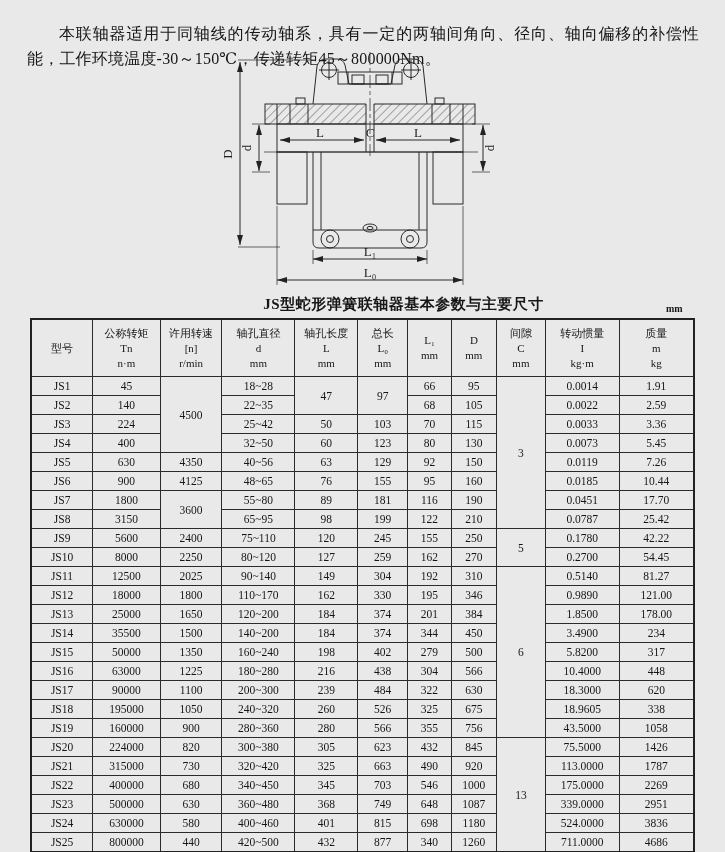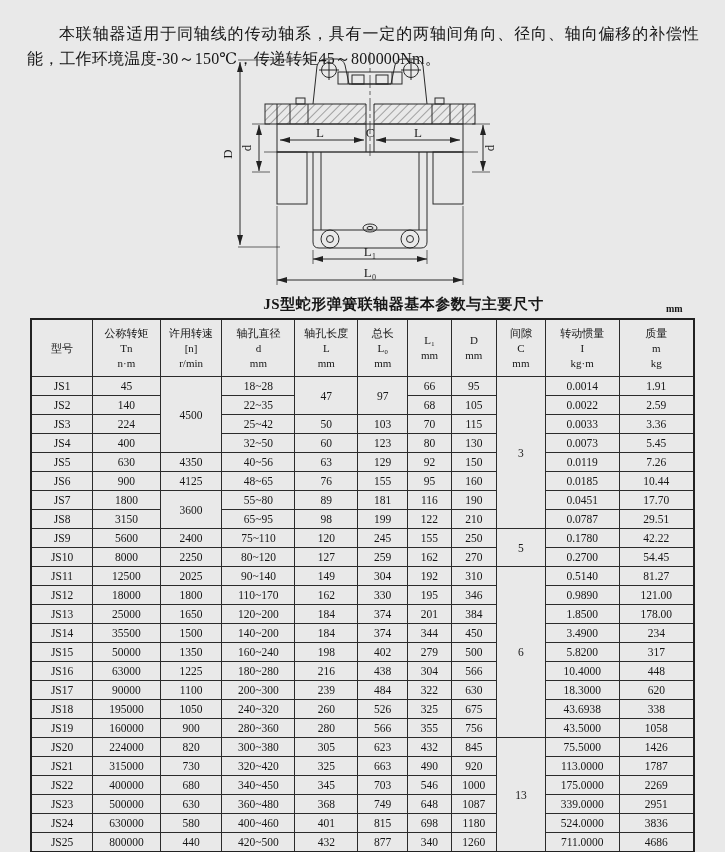--- a/index.html
+++ b/index.html
@@ -304,21 +304,21 @@
         </tr>
         <tr>
           <td>JS8</td>
           <td>3150</td>
           <td>65~95</td>
           <td>98</td>
           <td>199</td>
           <td>122</td>
           <td>210</td>
           <td>0.0787</td>
-          <td>29.51</td>
+          <td>25.42</td>
         </tr>
         <tr>
           <td>JS9</td>
           <td>5600</td>
           <td>2400</td>
           <td>75~110</td>
           <td>120</td>
           <td>245</td>
           <td>155</td>
           <td>250</td>
@@ -425,21 +425,21 @@
         </tr>
         <tr>
           <td>JS18</td>
           <td>195000</td>
           <td>1050</td>
           <td>240~320</td>
           <td>260</td>
           <td>526</td>
           <td>325</td>
           <td>675</td>
-          <td>43.6938</td>
+          <td>18.9605</td>
           <td>338</td>
         </tr>
         <tr>
           <td>JS19</td>
           <td>160000</td>
           <td>900</td>
           <td>280~360</td>
           <td>280</td>
           <td>566</td>
           <td>355</td>

